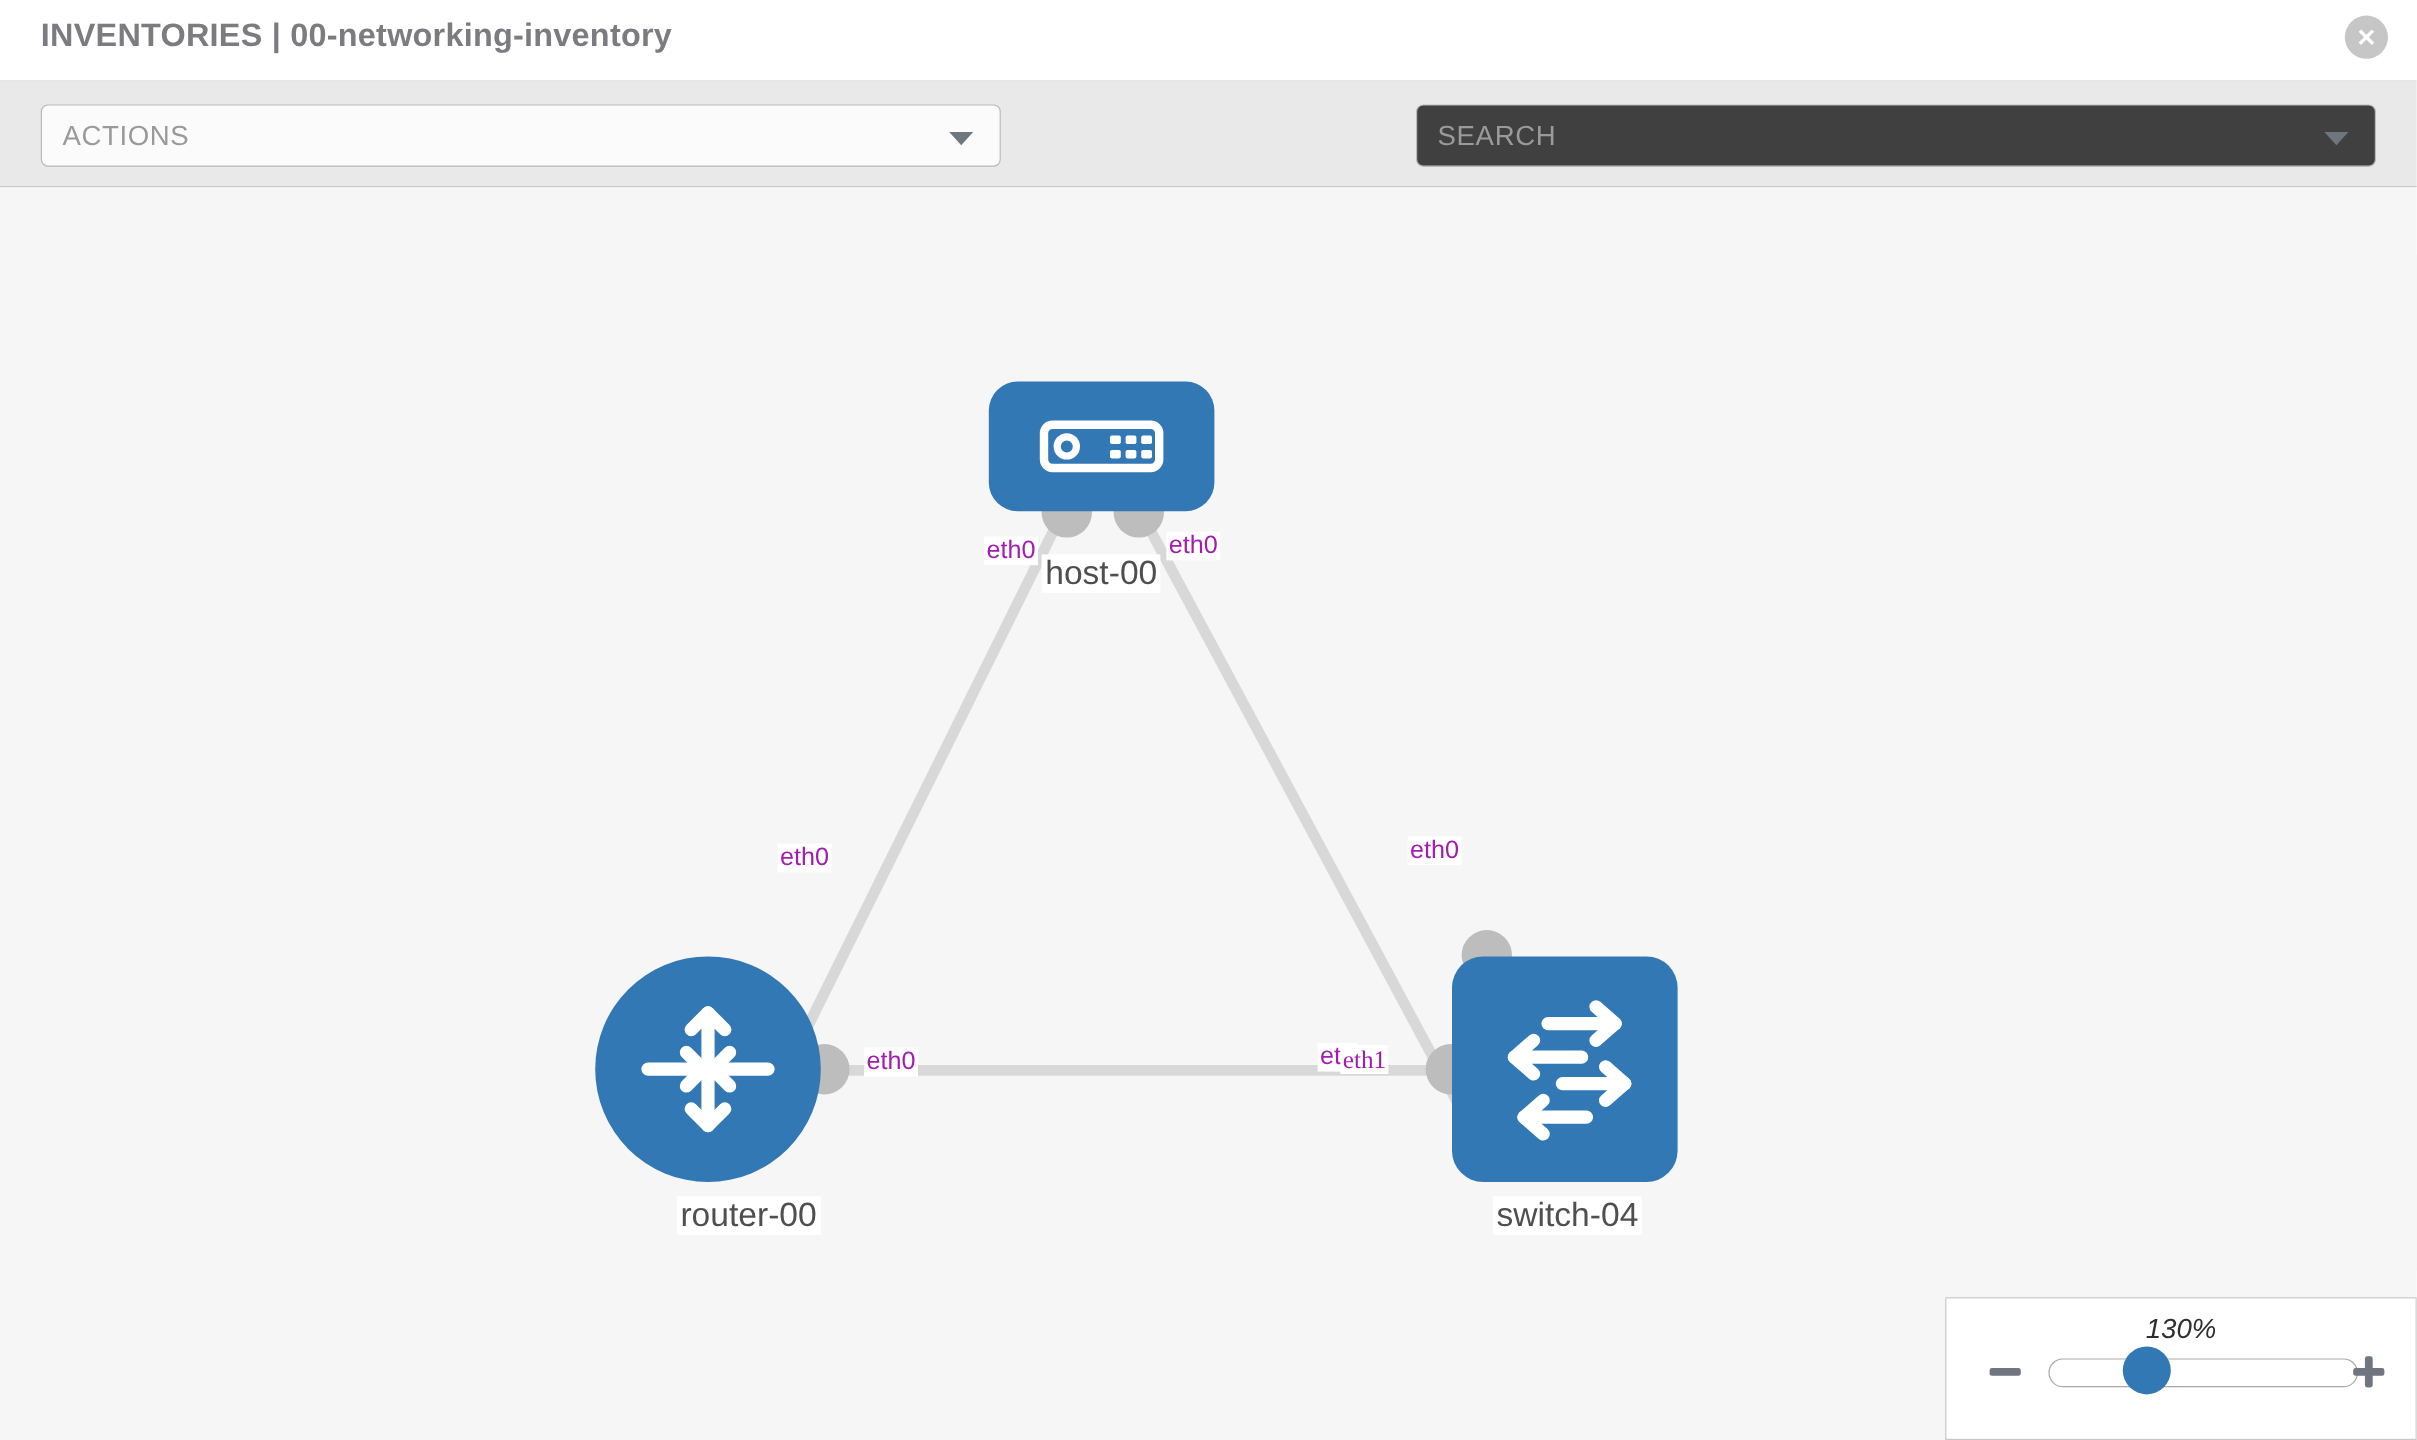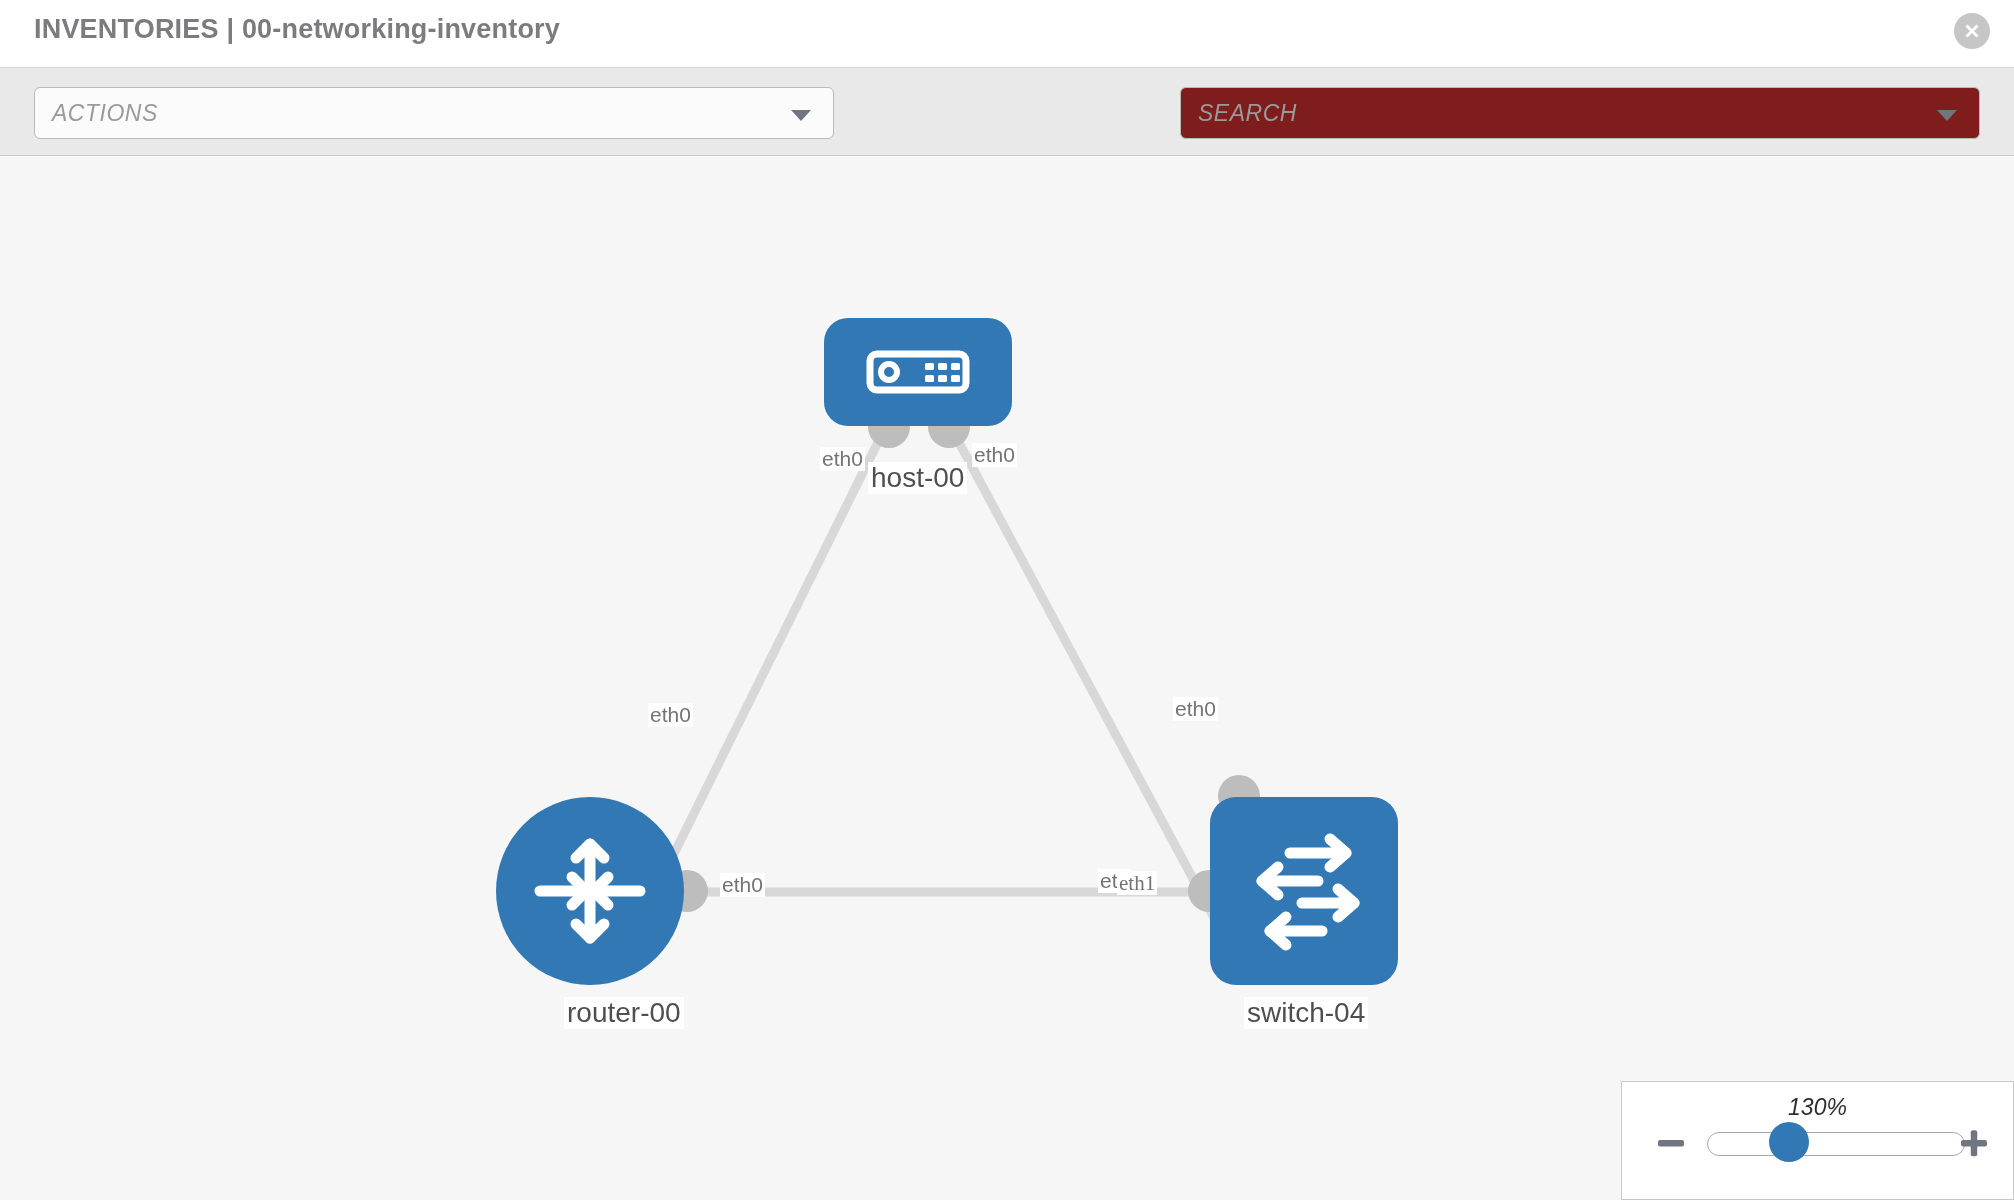--- a/index.html
+++ b/index.html
@@ -45,21 +45,20 @@
   }
   .close-btn svg { display: block; }
 
   
   .toolbar {
     position: absolute;
     left: 0; top: 68px;
     width: 2014px; height: 88px;
     background: #e9e9e9;
     border-bottom: 1px solid #c8c8c8;
-    font-style: italic;
   }
   .actions-select {
     position: absolute;
     left: 34px; top: 19px;
     width: 800px; height: 52px;
     background: #fbfbfb;
     border: 1px solid #b9b9b9;
     border-radius: 6px;
     cursor: pointer;
   }
@@ -84,21 +83,21 @@
     width: 44px; height: 44px;
     cursor: pointer;
   }
   .tool-icon.wrench { left: 1044px; }
   .tool-icon.key    { left: 1113px; }
 
   .search-box {
     position: absolute;
     left: 1180px; top: 19px;
     width: 800px; height: 52px;
-    background: #7f1d1d;
+    background: #404040;
     border: 1px solid #b9b9b9;
     border-radius: 6px;
     cursor: text;
   }
   .search-box .label {
     position: absolute;
     left: 17px; top: 12px;
     font-size: 23px;
     color: #9a9a9a;
     letter-spacing: 0.5px;
@@ -133,21 +132,21 @@
     font-size: 28px;
     color: #4f4f4f;
     background: #ffffff;
     white-space: nowrap;
     padding: 0 3px;
     line-height: 1.15;
   }
   .iface-label {
     position: absolute;
     font-size: 21px;
-    color: #737373;
+    color: #a21caf;
     background: #ffffff;
     white-space: nowrap;
     padding: 0 2px;
     line-height: 1.15;
   }
   .connector {
     position: absolute;
     width: 42px; height: 42px;
     border-radius: 50%;
     background: #bdbdbd;

